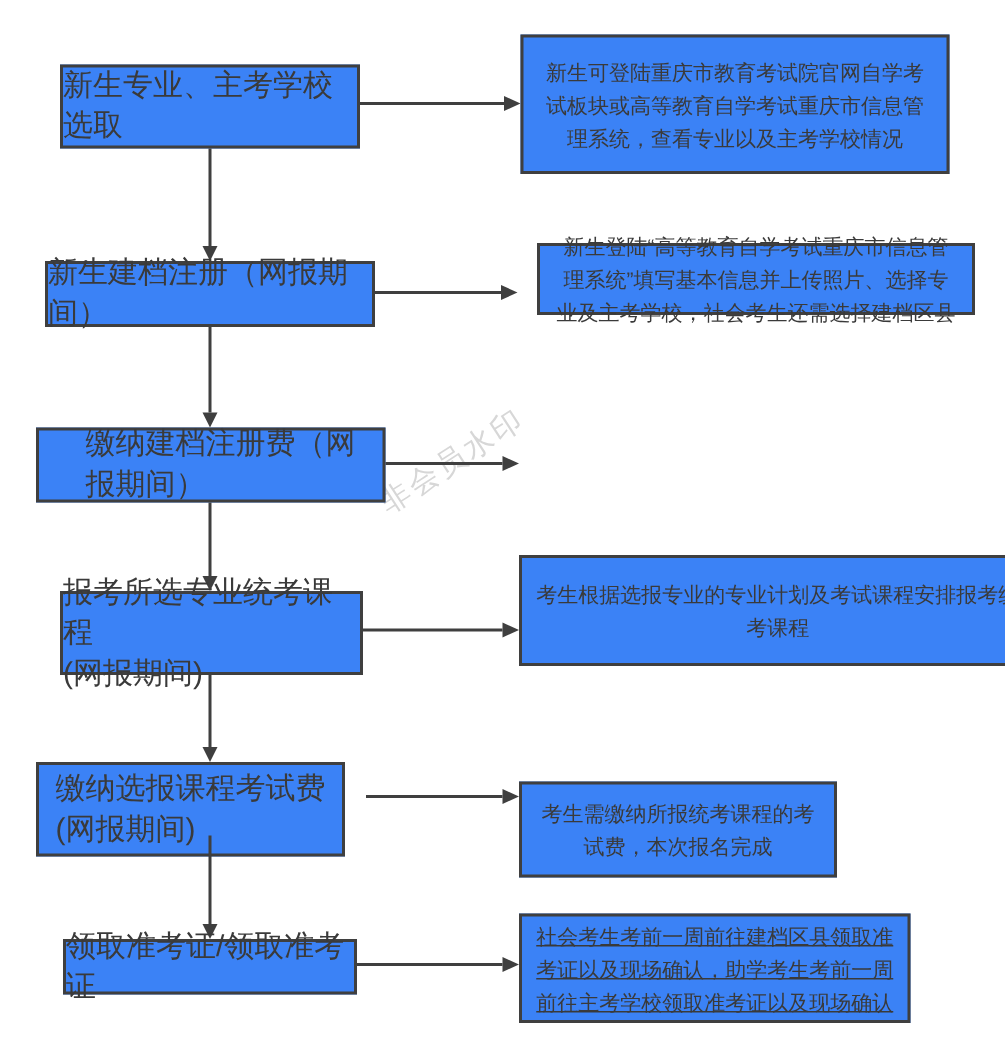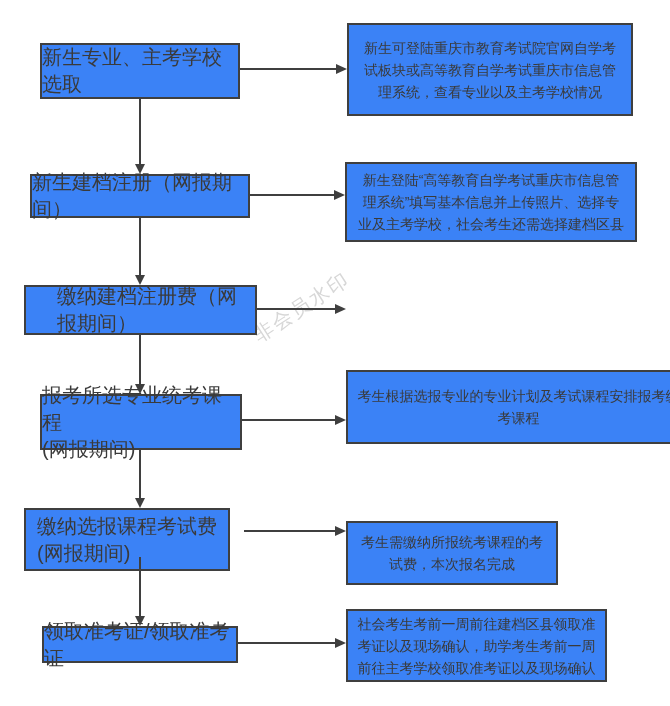--- a/index.html
+++ b/index.html
@@ -41,25 +41,25 @@
   
   .b1{left:40px;  top:43px;  width:200px; height:56px;}
   .b2{left:30px;  top:174px; width:220px; height:44px;}
   .b3{left:24px;  top:285px; width:233px; height:50px;padding-left:31px;}
   .b4{left:40px;  top:394px; width:202px; height:56px;}
   .b5{left:24px;  top:508px; width:206px; height:63px;}
   .b6{left:42px;  top:626px; width:196px; height:37px;}
 
   
   .d1{left:347px; top:23px;  width:286px; height:93px;}
-  .d2{left:345px; top:162px; width:292px; height:80px;}
+  .d2{left:358px; top:162px; width:292px; height:48px;}
   .d3{left:346px; top:274px; width:300px; height:69px;}
   .d4{left:346px; top:370px; width:345px; height:74px;}
   .d5{left:346px; top:501px; width:212px; height:64px;margin-top:20px;}
-  .d6{left:346px; top:609px; width:261px; height:73px;}
+  .d6{left:346px; top:609px; width:261px; height:73px;text-decoration:underline;}
 
   
   .h-arrow{position:absolute;height:0;border-top:2px solid var(--line);}
   .h-arrow::after{
     content:"";position:absolute;right:-11px;top:-6px;
     width:0;height:0;
     border-left:11px solid var(--line);
     border-top:5px solid transparent;
     border-bottom:5px solid transparent;
   }

